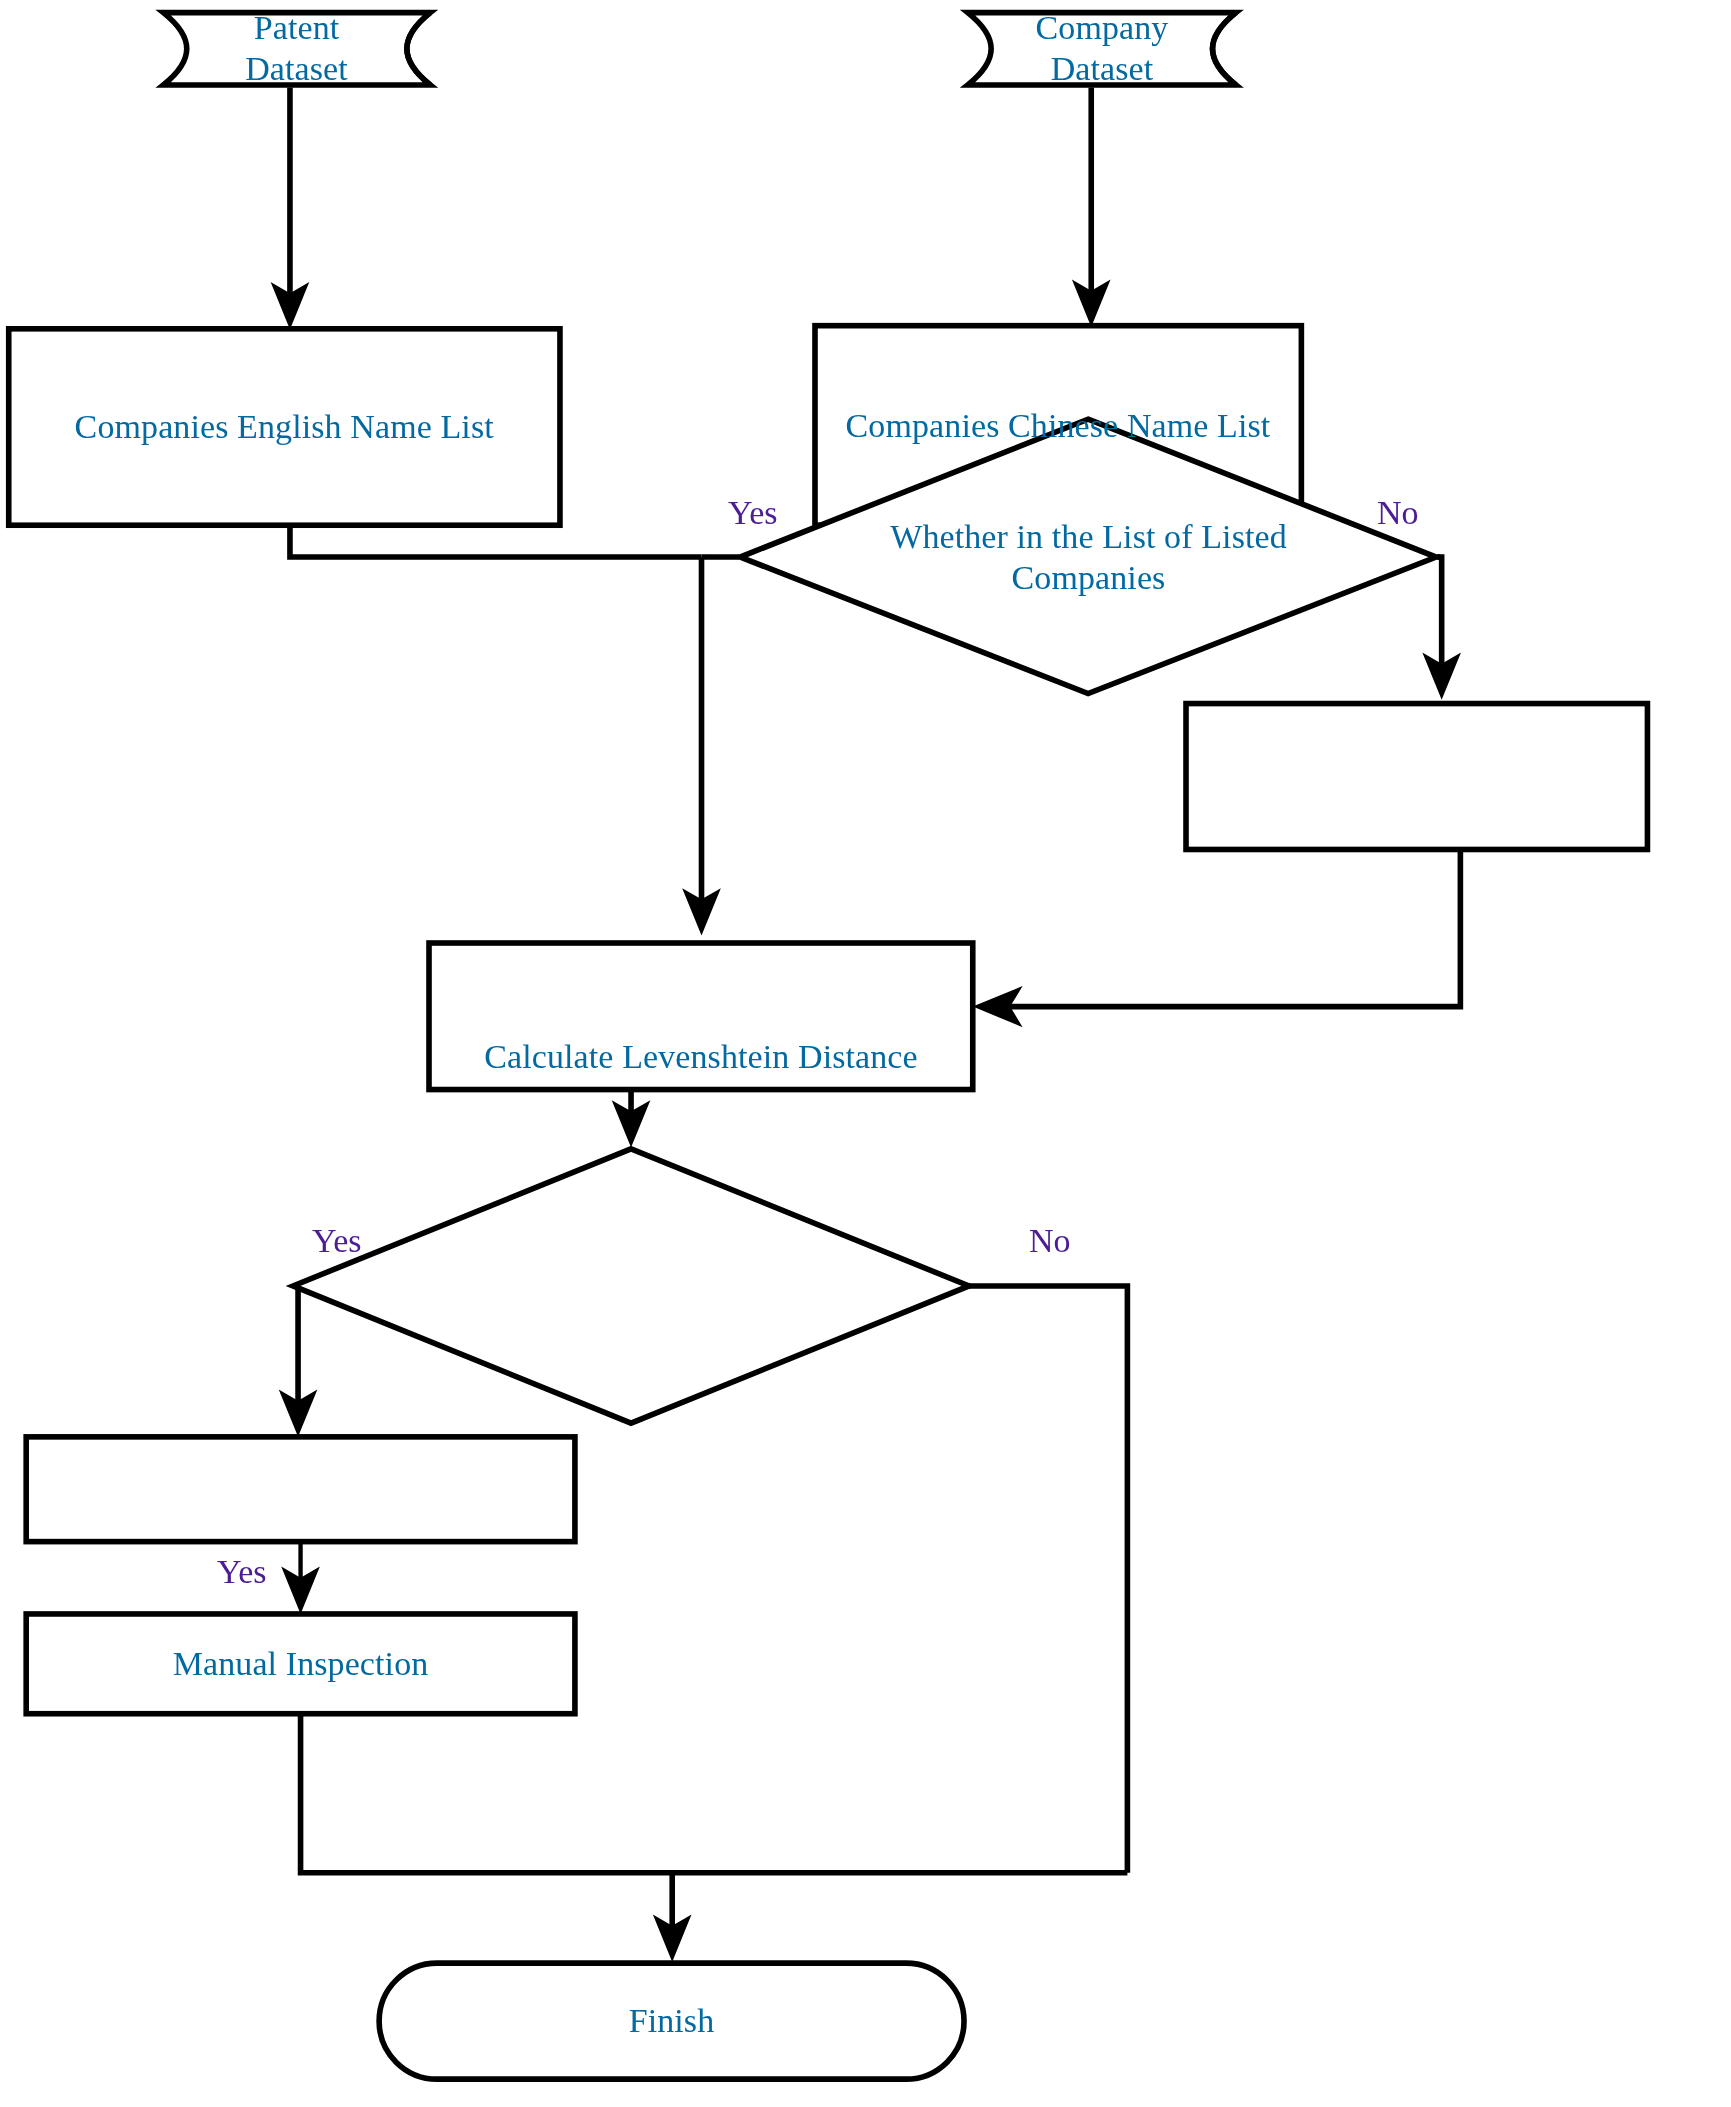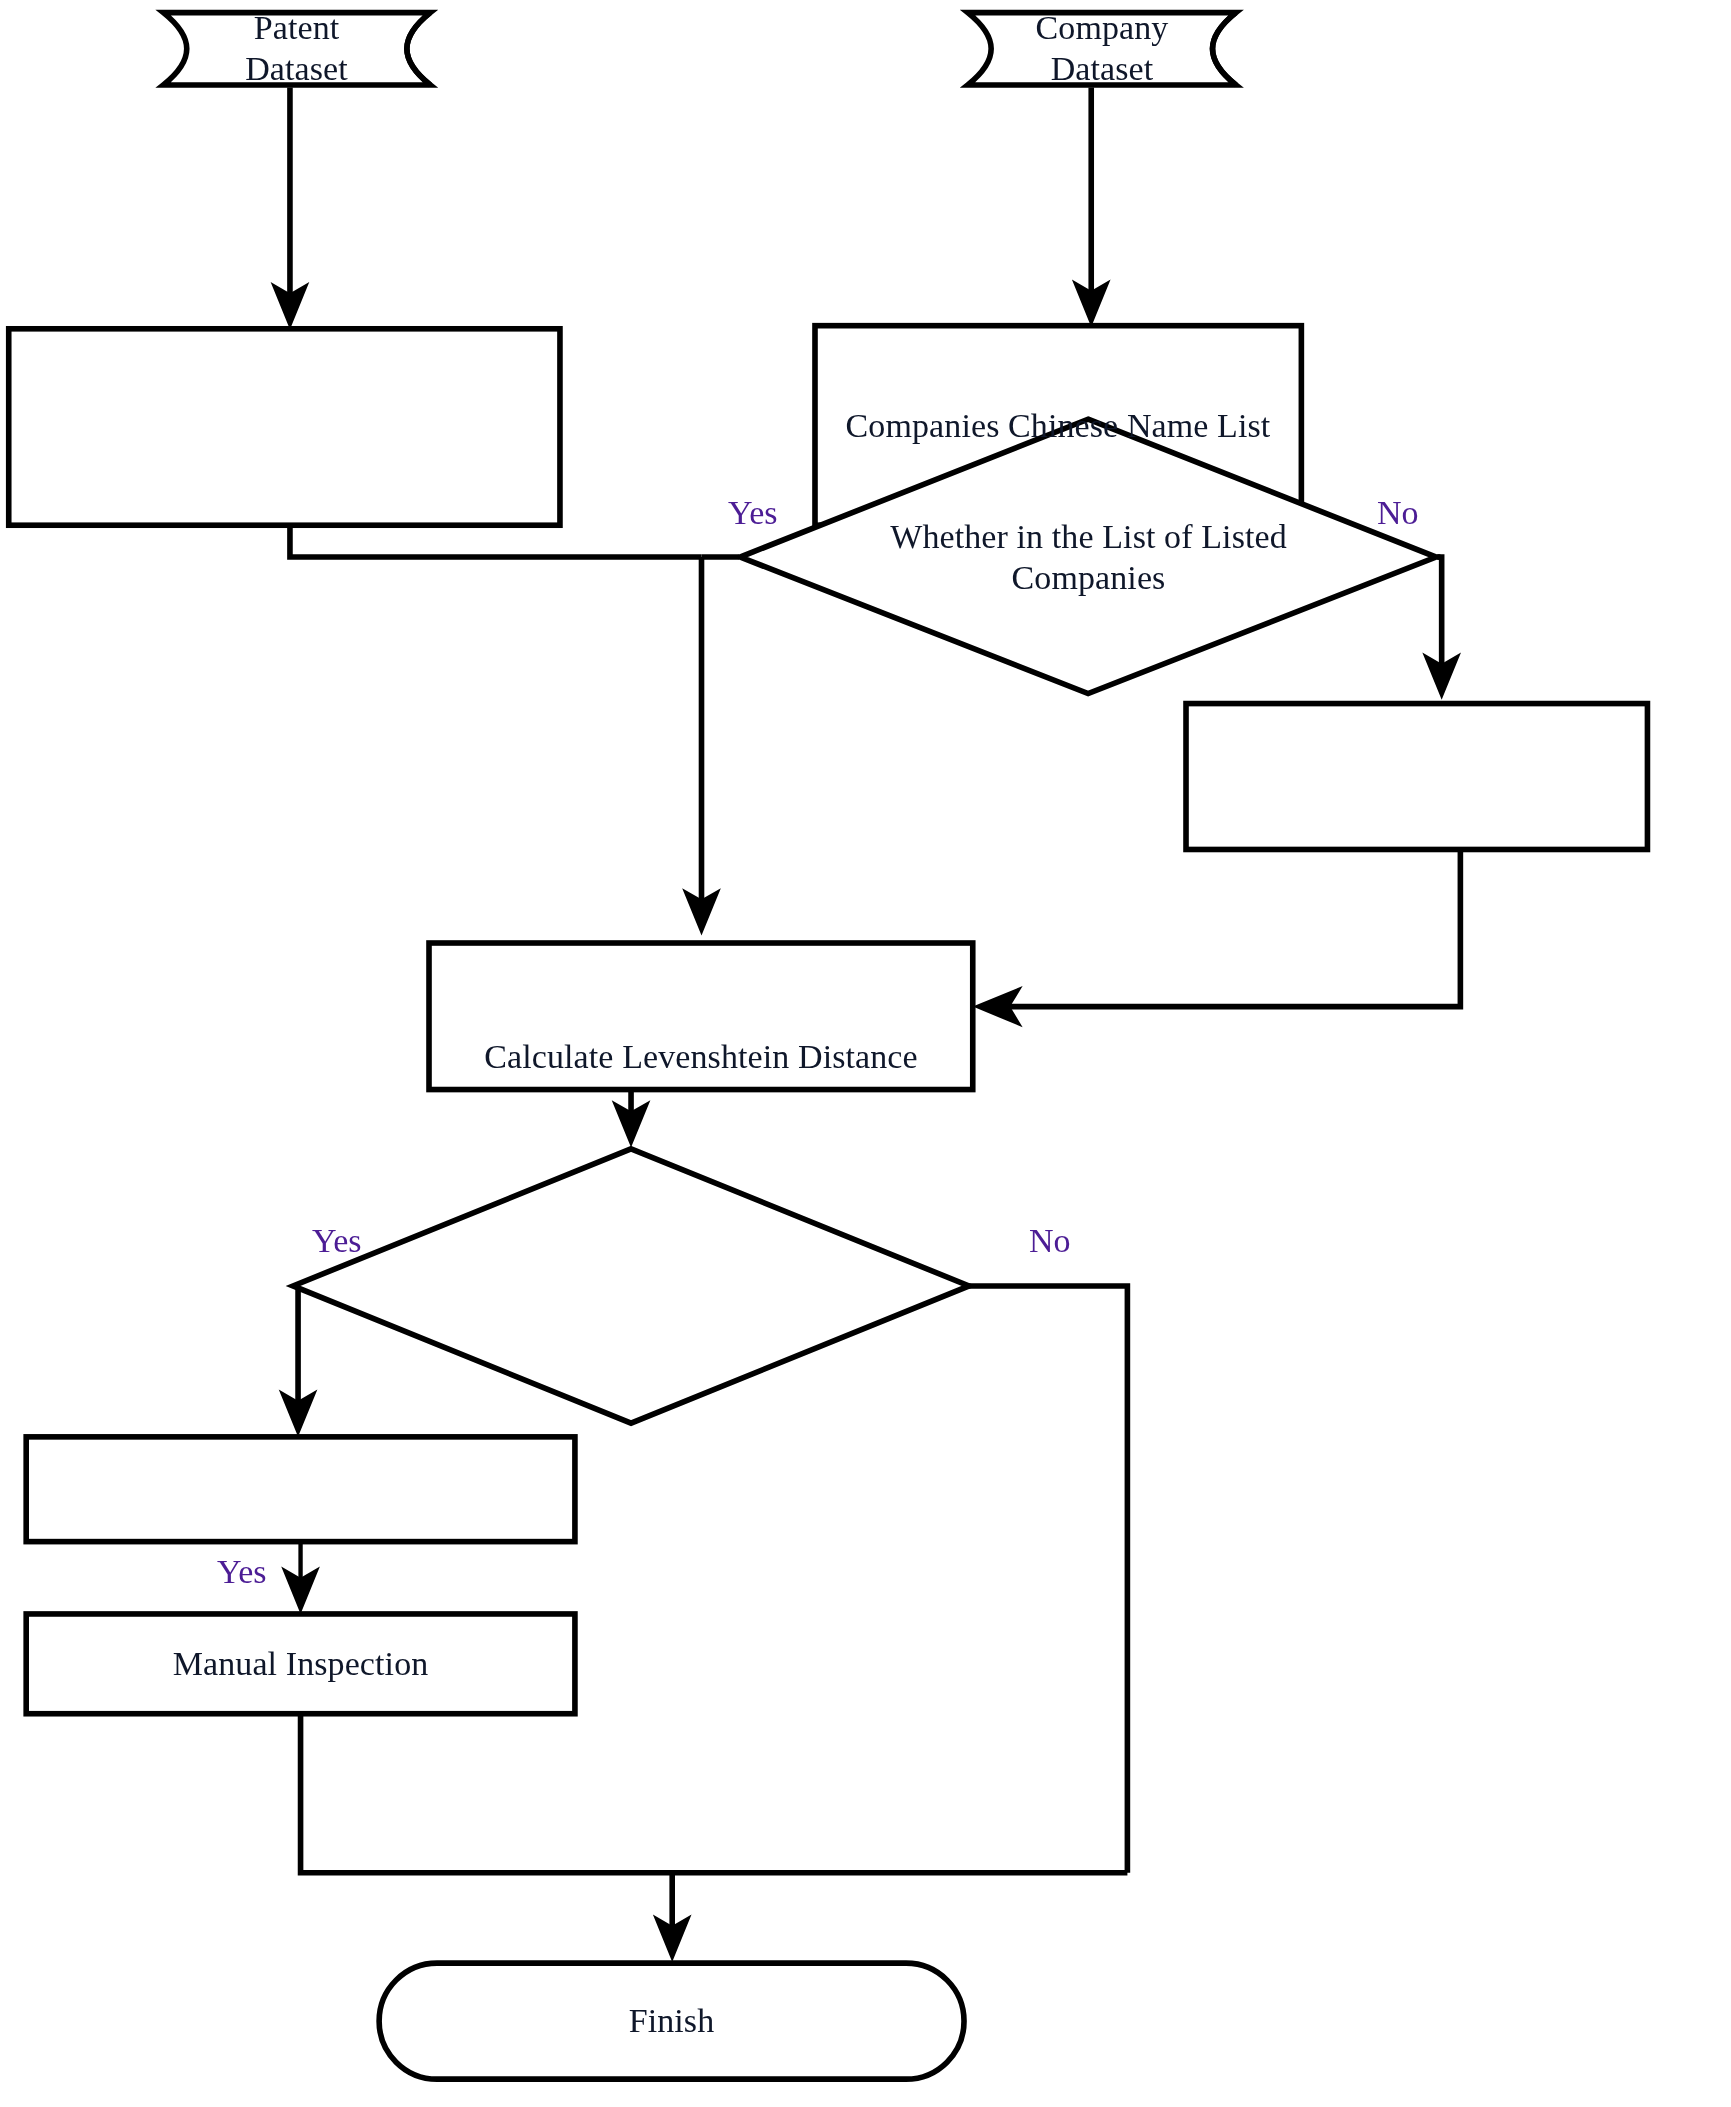--- a/index.html
+++ b/index.html
@@ -47,21 +47,21 @@
   .arrowhead {
     fill: #000000;
     stroke: none;
   }
   .node-label {
     position: absolute;
     display: flex;
     align-items: center;
     justify-content: center;
     text-align: center;
-    color: #0f172a;
+    color: #0369a1;
     font-family: "Liberation Serif", "DejaVu Serif", serif;
     font-size: 34px;
     line-height: 1.18;
     letter-spacing: 0.1px;
     white-space: pre-line;
     pointer-events: none;
   }
   .edge-label {
     position: absolute;
     color: #4c1d95;
@@ -188,20 +188,21 @@
     <rect class="shape-stroke" x="608" y="3148" width="938" height="186" rx="93" ry="93"></rect>
 
   </svg>
 
   <div class="node-label" style="left:163px; top:12.5px; width:267px; height:72px;">Patent
 Dataset</div>
 
   <div class="node-label" style="left:968px; top:12.5px; width:268px; height:72px;">Company
 Dataset</div>
 
+  <div class="node-label" style="left:8.7px; top:329px; width:551px; height:196px;">Companies English Name List</div>
 
   <div class="node-label" style="left:815px; top:326px; width:486px; height:200px;">Companies Chinese Name List</div>
 
   <div class="node-label diamond-label" style="left:814px; top:518px; width:549px; height:79px;">Whether in the List of Listed
 Companies</div>
 
 
   <div class="node-label" style="left:429px; top:984px; width:544px; height:147px;">Calculate Levenshtein Distance</div>
 
 

